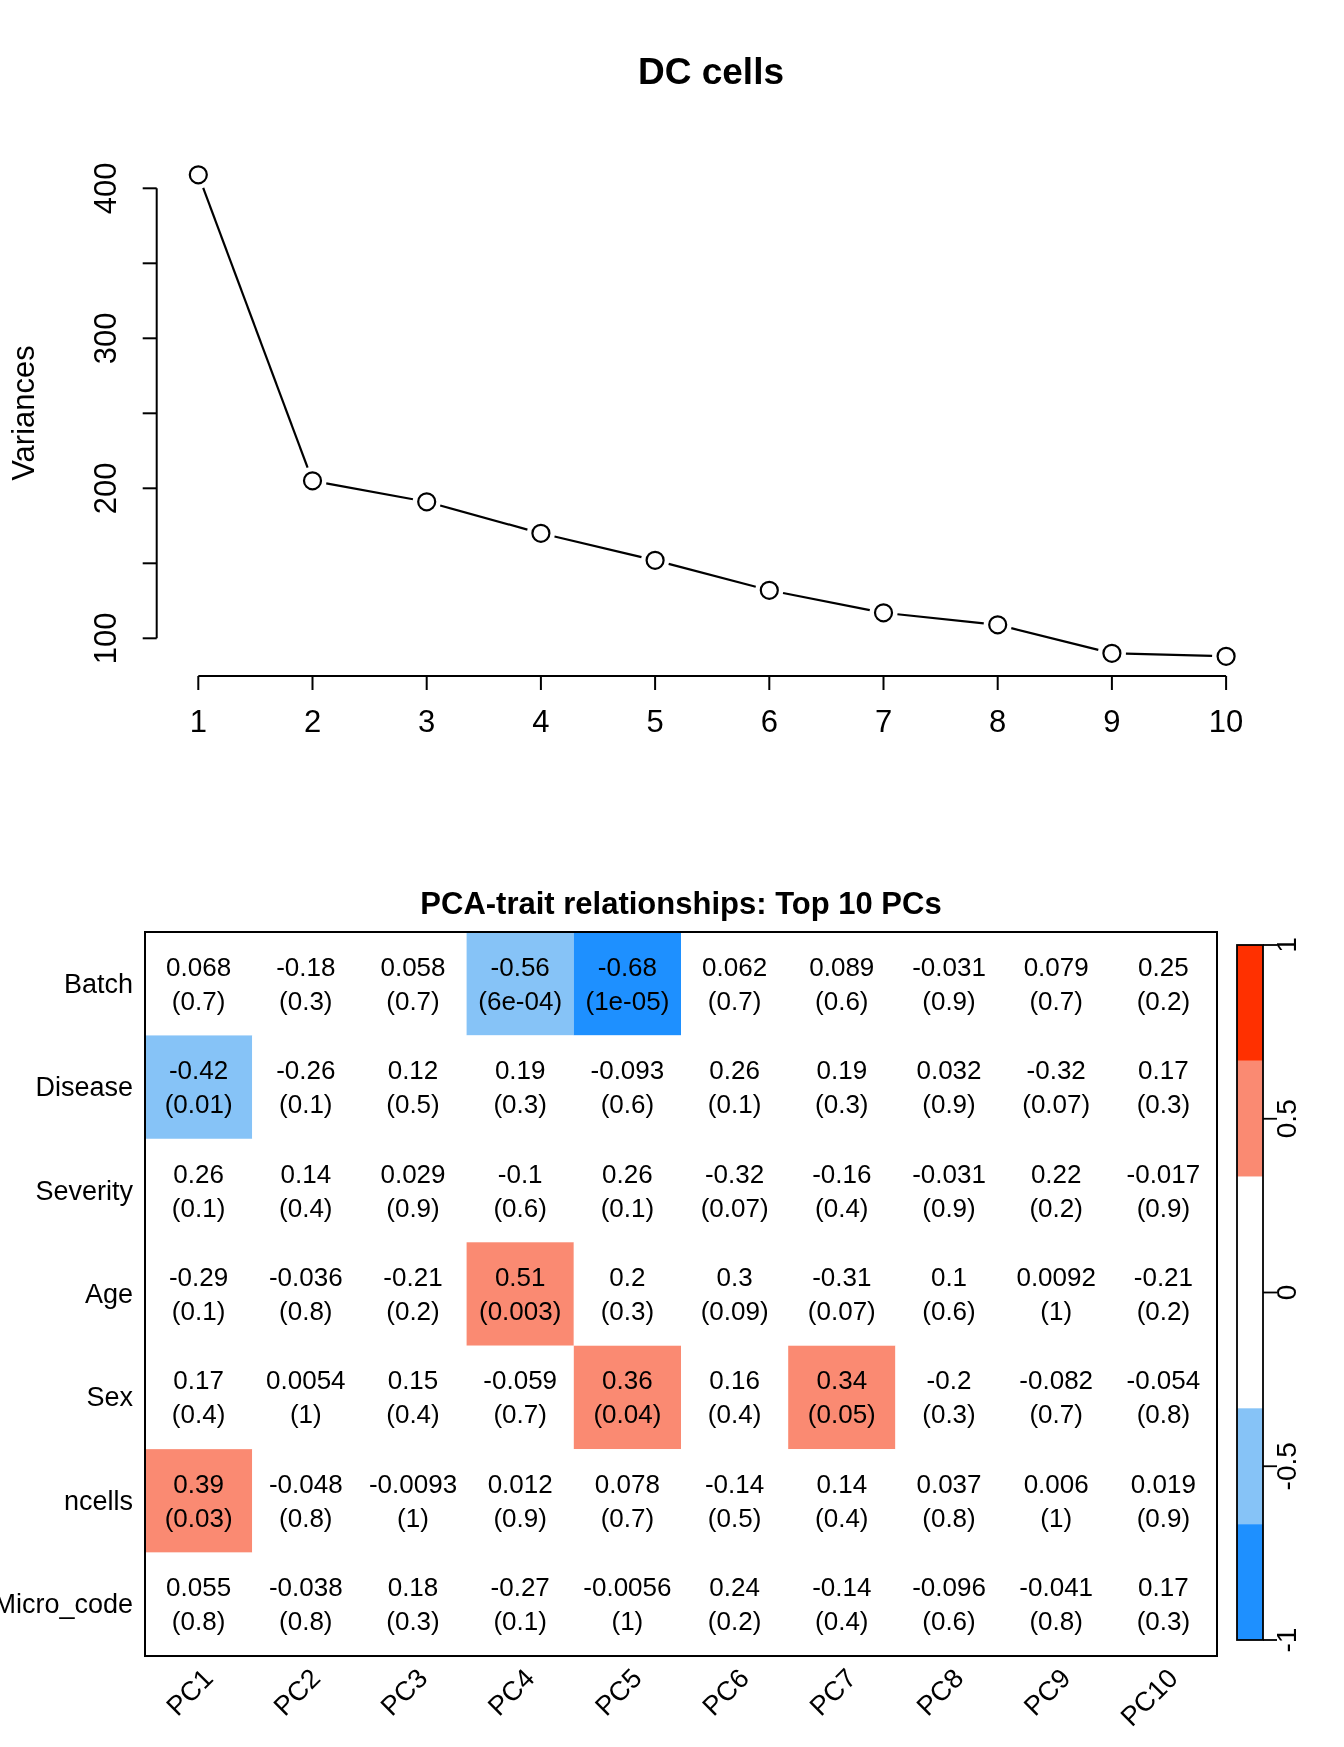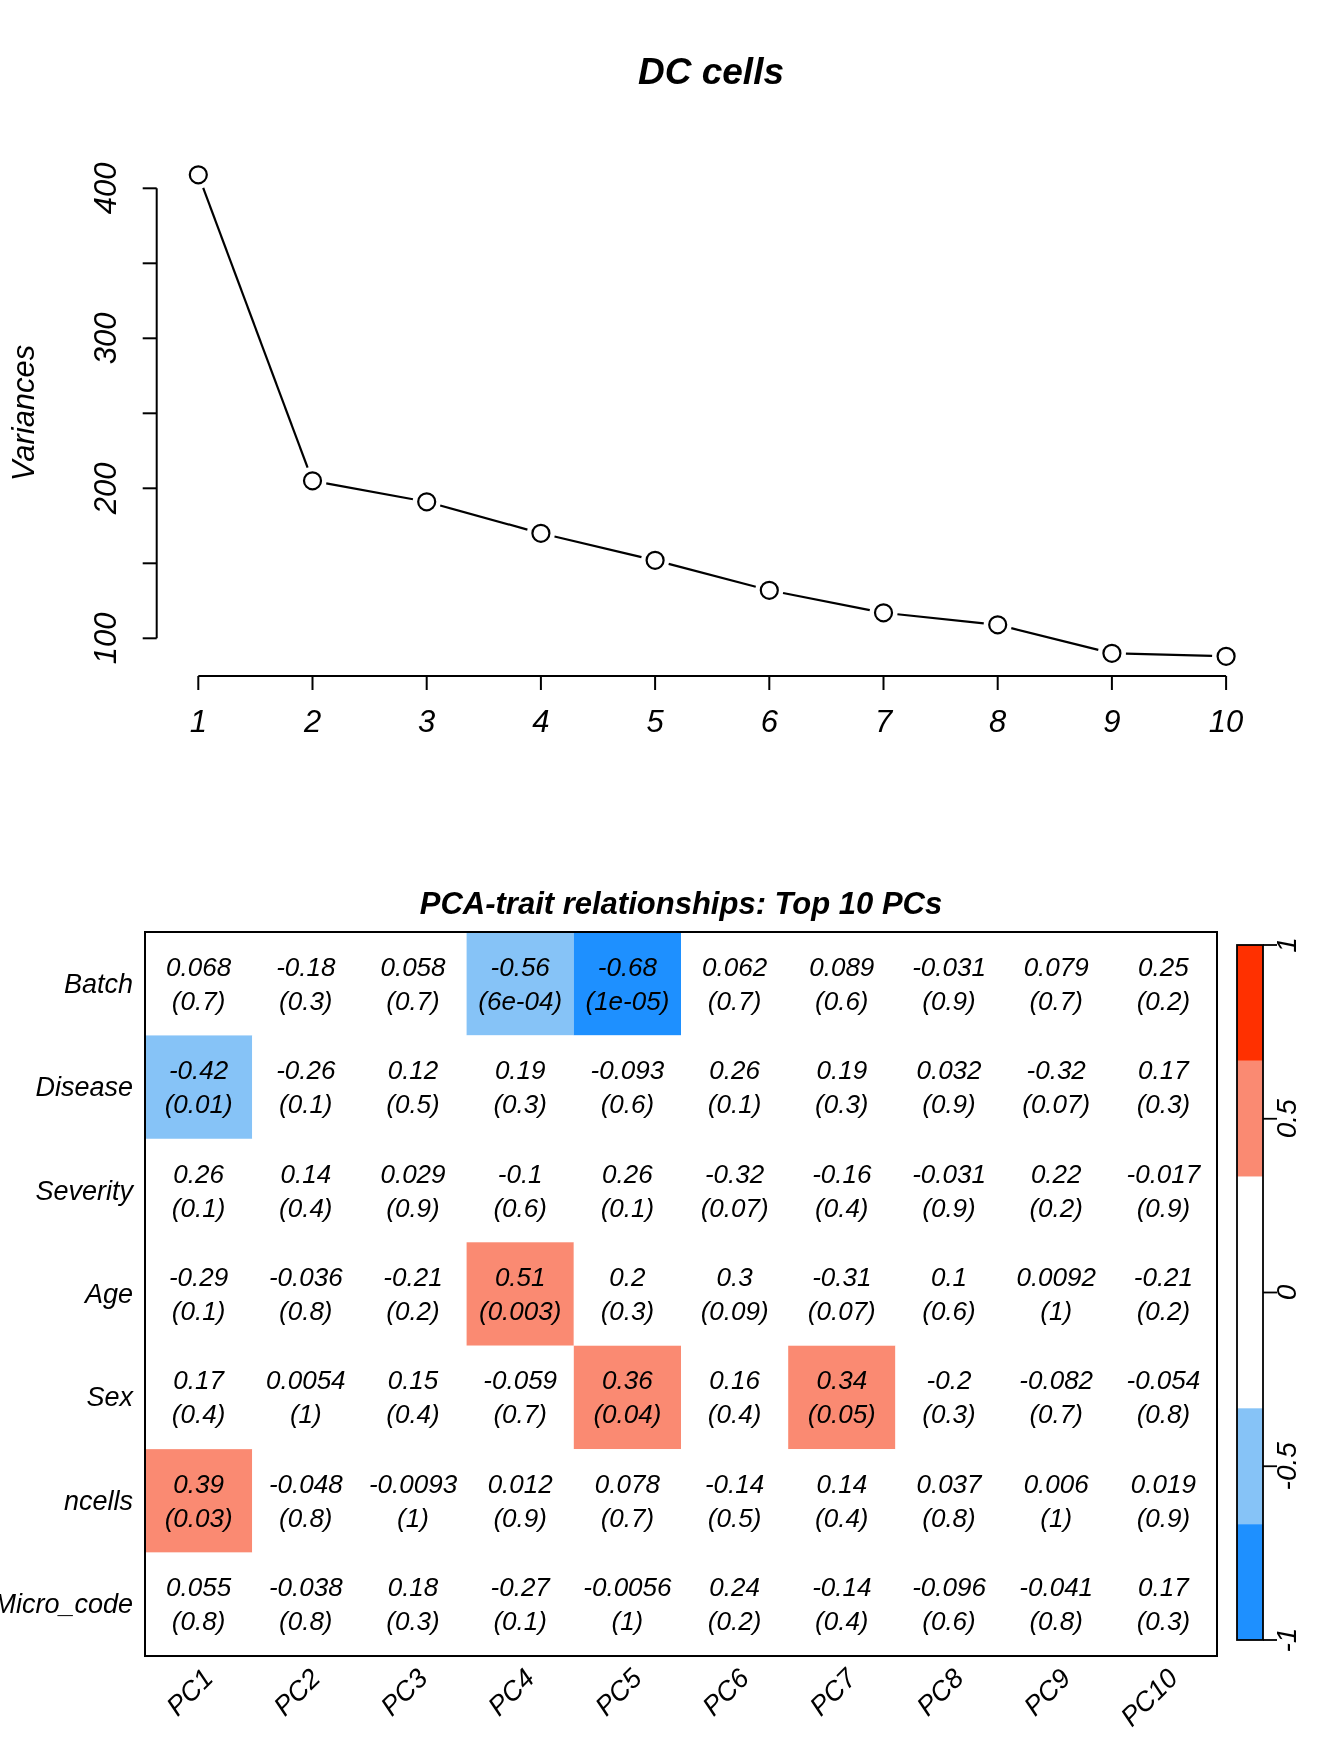--- a/index.html
+++ b/index.html
@@ -1,21 +1,20 @@
 <!DOCTYPE html>
 <html><head>
 <meta charset="utf-8">
 <style>
   html,body { margin:0; padding:0; background:#ffffff; }
   .figure {
     position:relative;
     width:1344px; height:1747px;
     background:#ffffff;
     font-family:"Liberation Sans", sans-serif;
-    font-style:italic;
   }
   svg { display:block; }
   text { fill:#000000; }
   .scree-title { font-size:37px; font-weight:bold; text-anchor:middle; }
   .axis-label  { font-size:31px; text-anchor:middle; }
   .heat-title  { font-size:31px; font-weight:bold; text-anchor:middle; }
 </style>
 </head>
 <body>
 

